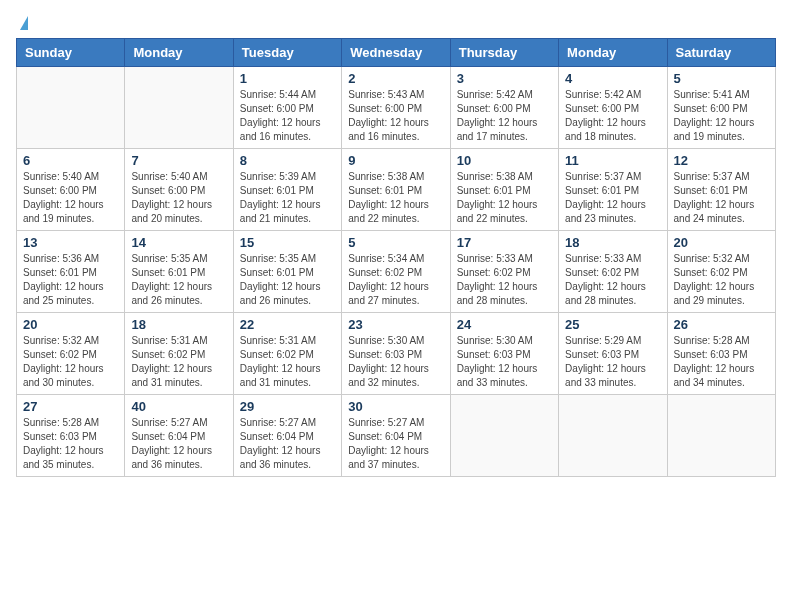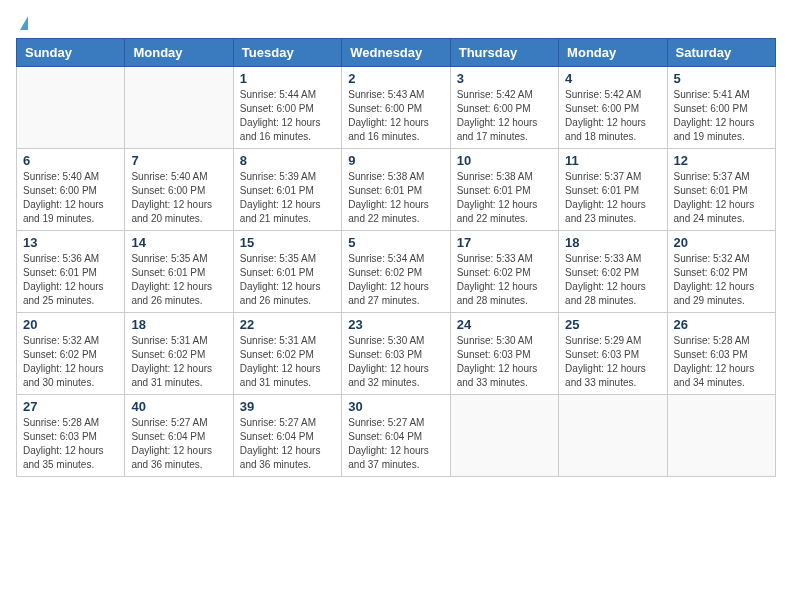--- a/index.html
+++ b/index.html
@@ -341,21 +341,21 @@
       </td>
         <td>
         <span class="day-number">40</span>
         <div class="day-info">
           Sunrise: 5:27 AM<br>
           Sunset: 6:04 PM<br>
           Daylight: 12 hours and 36 minutes.
         </div>
       </td>
         <td>
-        <span class="day-number">39</span>
+        <span class="day-number">29</span>
         <div class="day-info">
           Sunrise: 5:27 AM<br>
           Sunset: 6:04 PM<br>
           Daylight: 12 hours and 36 minutes.
         </div>
       </td>
         <td>
         <span class="day-number">30</span>
         <div class="day-info">
           Sunrise: 5:27 AM<br>

